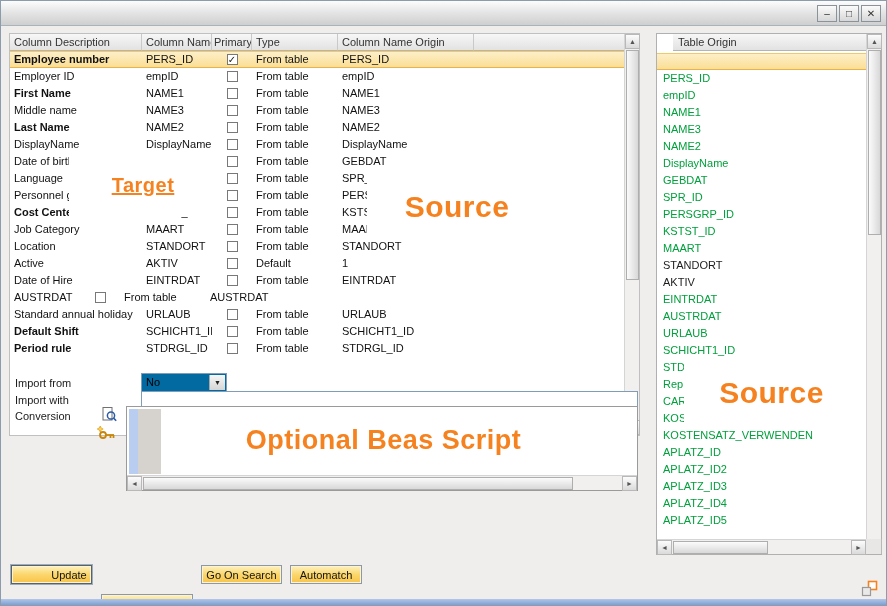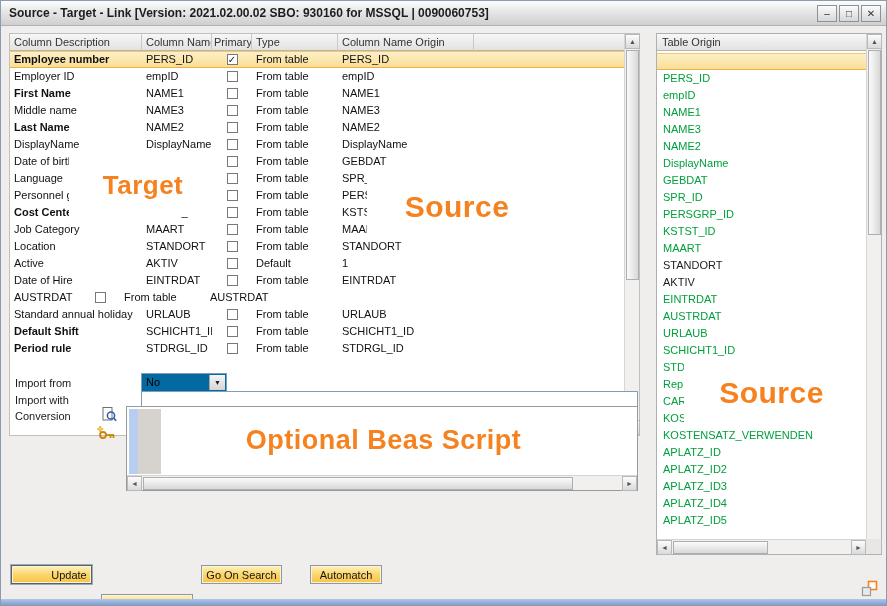--- a/index.html
+++ b/index.html
@@ -49,21 +49,21 @@
   .sb-top { top:0; left:0; } .sb-bottom { bottom:0; left:0; }
   .sb-left { left:0; top:0; } .sb-right { right:0; top:0; }
   .vthumb { position:absolute; left:1px; width:13px;
             background:linear-gradient(90deg,#fbfbfb,#d8d8d8); border:1px solid #aeaeae; }
   .hthumb { position:absolute; top:1px; height:13px;
             background:linear-gradient(#fbfbfb,#d8d8d8); border:1px solid #aeaeae; }
 
   
   .origin { position:absolute; left:655px; top:32px; width:226px; height:522px;
             background:#fff; border:1px solid #b0b0b0; }
-  .origin-header { position:absolute; top:0; left:0; right:15px; height:17px;
+  .origin-header { position:absolute; top:0; left:16px; right:15px; height:17px;
                    background:linear-gradient(#f7f7f7,#e2e2e2); border-bottom:1px solid #b4b4b4;
                    font-size:11px; color:#333; padding:2px 0 6px 5px; }
   .origin-selected { position:absolute; top:19px; left:0; width:209px; height:17px;
                      background:linear-gradient(#fdf0ca,#fadd92);
                      box-shadow: inset 0 1px 0 #f2c869, inset 0 -1px 0 #e9b24a; }
   .origin-list { position:absolute; top:36px; left:0; width:209px; bottom:15px; overflow:hidden; }
   .origin-item { height:17px; line-height:17px; font-size:11px; padding-left:6px;
                  white-space:nowrap; overflow:hidden; }
   .origin-item.green { color:#00A03C; }
   .origin-item.black { color:#1c1c1c; }
@@ -93,36 +93,35 @@
   .btn { position:absolute; top:564px; height:19px; border:1px solid #8a98a8;
          background:linear-gradient(#fef2c0,#fbd76e 48%,#f8c448);
          box-shadow: inset 0 0 0 1px #fff3cf; font-size:11px; color:#141414;
          text-align:center; padding-top:3px; cursor:default; white-space:nowrap; overflow:hidden; }
   .btn-default { border:1px solid #55636f; box-shadow: 0 0 0 1px #9cacba, inset 0 0 0 1px #fff3cf; }
 
   
   .overlay { position:absolute; background:#ffffff; color:#F5821F; font-weight:700;
              display:flex; align-items:center; justify-content:center; z-index:40;
              letter-spacing:0.5px; white-space:nowrap; }
-  .ov-target { left:68px; top:153px; width:148px; height:62px; font-size:26px; }
+  .ov-target { left:68px; top:153px; width:148px; height:62px; font-size:20px;text-decoration:underline; }
   .ov-source-mid { left:366px; top:173px; width:180px; height:65px; font-size:30px; }
   .ov-source-right { left:683px; top:359px; width:175px; height:65px; font-size:30px; }
   .ov-script { left:175px; top:415px; width:415px; height:48px; font-size:27px; }
 
   .bottom-strip { position:absolute; left:0; right:0; bottom:0; height:6px;
                   background:linear-gradient(#b2c6e8,#7d9fd2); }
   .grip { position:absolute; left:860px; top:579px; width:17px; height:17px; }
 </style>
 </head>
 <body>
 
 <div class="window">
 
   <div class="titlebar">
-    <span class="title-text">Source - Target - Link [Version: 2021.02.00.02 SBO: 930160 for MSSQL | 0090060753]</span>
     <div class="win-btns">
       <div class="win-btn">–</div>
       <div class="win-btn">□</div>
       <div class="win-btn">✕</div>
     </div>
   </div>
 
   <div class="grid">
     <div class="grid-header" style="margin-right:15px;">
       <div class="gh w-desc">Column Description</div>
@@ -381,21 +380,21 @@
     <div class="hscroll">
       <div class="sb-btn sb-left">◄</div>
       <div class="hthumb" style="left:16px; width:430px;"></div>
       <div class="sb-btn sb-right">►</div>
     </div>
   </div>
 
   <div class="btn btn-default" style="left:10px; width:81px;padding-left:35px;">Update</div>
   <div class="btn" style="left:100px; width:92px;margin-top:29px;"><u>C</u>ancel</div>
   <div class="btn" style="left:200px; width:81px;">Go On Search</div>
-  <div class="btn" style="left:289px; width:72px;margin-left:20px;">Automatch</div>
+  <div class="btn" style="left:289px; width:72px;">Automatch</div>
 
   <div class="grip">
     <svg width="17" height="17" viewBox="0 0 17 17">
       <rect x="7.5" y="1.5" width="8" height="8" fill="#ffffff" stroke="#F5821F" stroke-width="1.6"></rect>
       <rect x="1.5" y="7.5" width="8" height="8" fill="#e9e9e9" stroke="#9a9a9a" stroke-width="1.2"></rect>
     </svg>
   </div>
 
   <div class="bottom-strip"></div>
 

